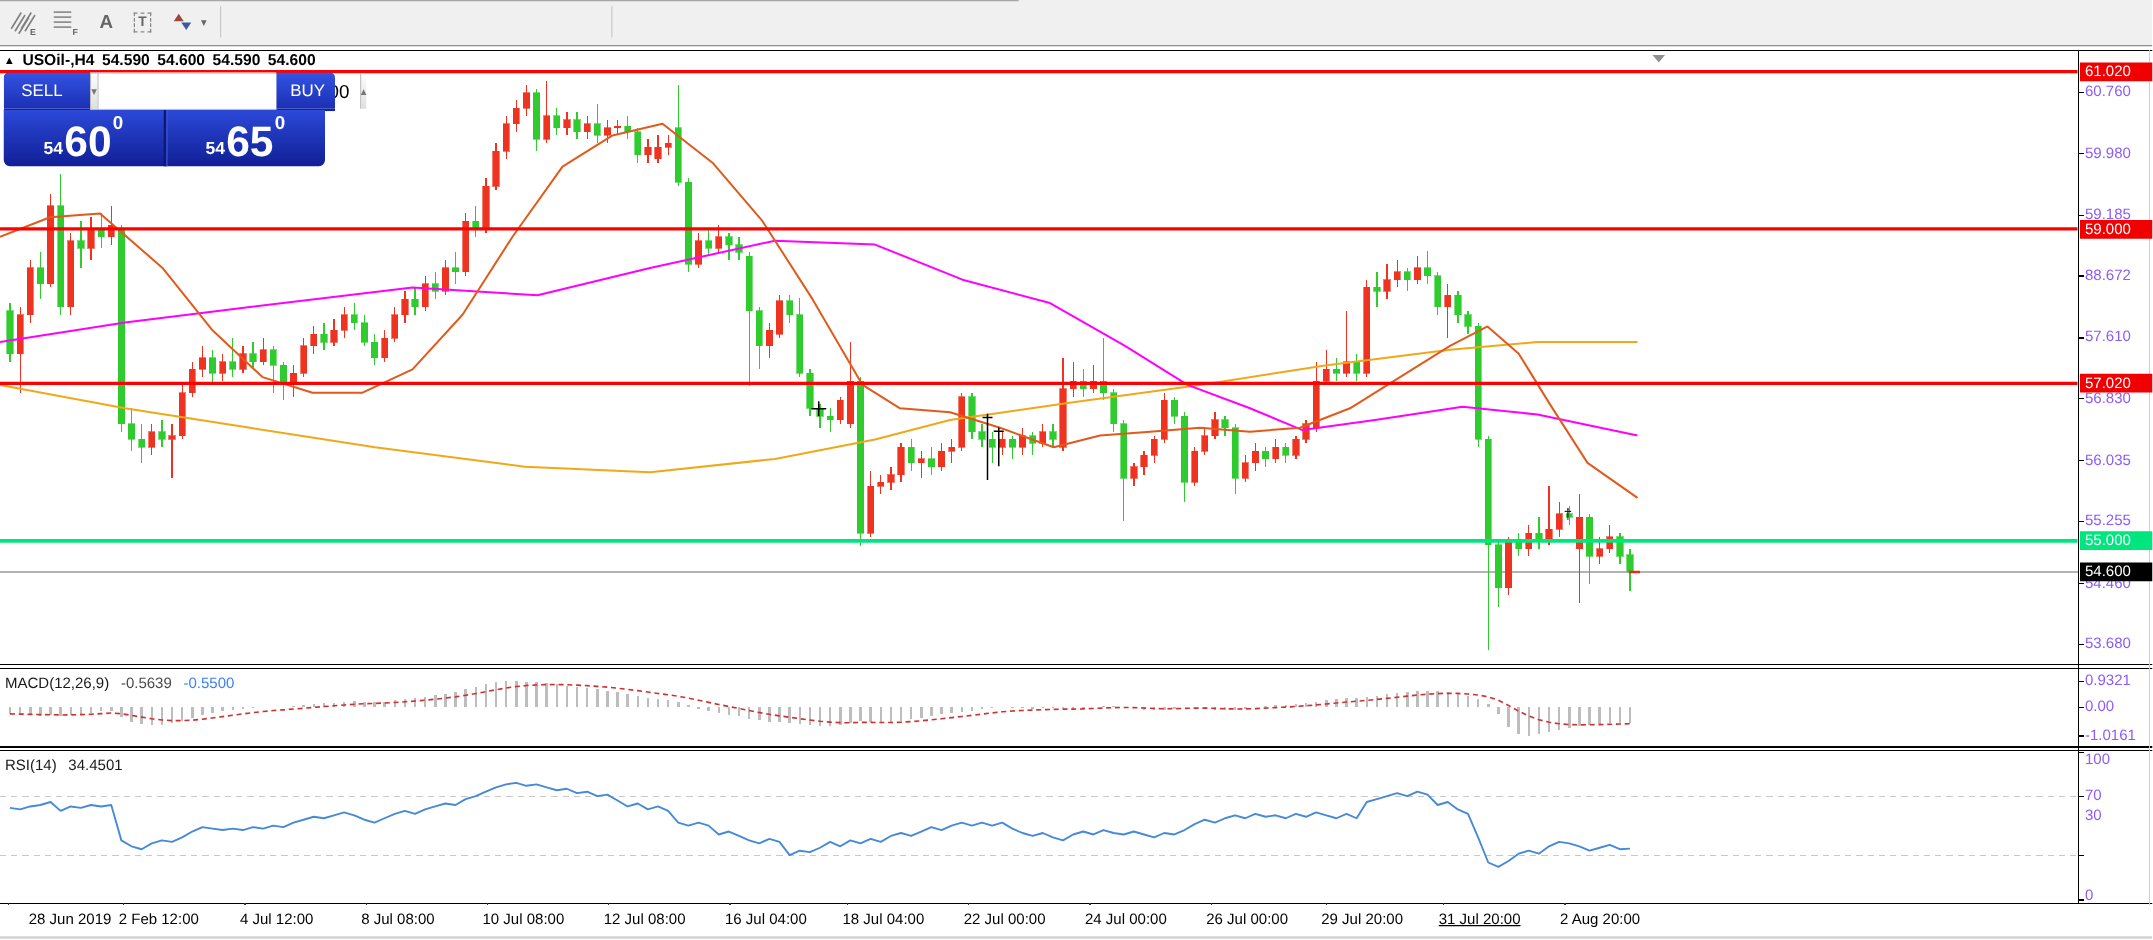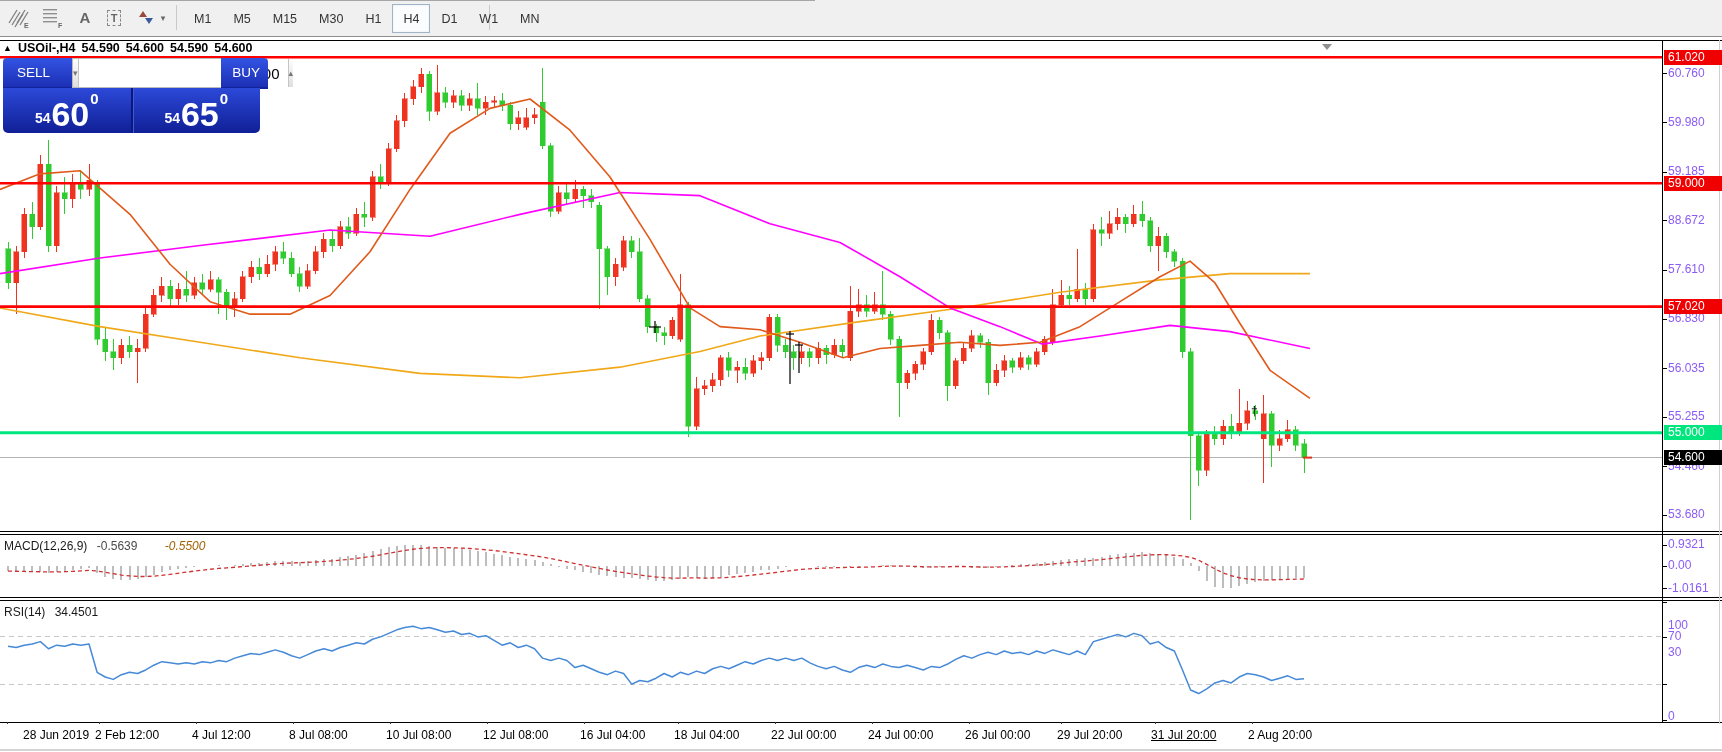--- a/index.html
+++ b/index.html
@@ -37,21 +37,21 @@
   .p-sup{font-size:15px;font-weight:700;align-self:flex-start;margin-top:2px;}
   
   #price-axis{position:absolute;left:1663px;top:36px;width:59px;height:690px;z-index:3;}
   .ax-lbl{position:absolute;left:5px;font-size:12px;color:#8b5cf6;white-space:nowrap;}
   .ax-badge{position:absolute;left:1px;width:56px;height:15px;font-size:12px;color:#fff;padding-left:4px;line-height:15px;white-space:nowrap;}
   #time-axis{position:absolute;left:0;top:724px;width:1722px;height:26px;z-index:3;background:#fff;}
   .t-lbl{position:absolute;top:4px;font-size:12px;color:#000;white-space:nowrap;}
   
   .ind-label{position:absolute;left:4px;font-size:12px;color:#1a1a1a;z-index:4;}
   .ind-label .v1{color:#4a4a4a;margin-left:6px;}
-  .ind-label .v2{color:#a16207;margin-left:24px;font-style:italic;}
+  .ind-label .v2{color:#3b82f6;margin-left:6px;}
   #chart-svg{position:absolute;left:0;top:0;z-index:1;}
   #bottom-line{position:absolute;left:0;top:749px;width:1722px;height:2px;background:#d4d4d4;z-index:4;}
 </style>
 </head>
 <body>
 
 <div id="app">
   <div id="top-line"></div>
 
   <svg id="chart-svg" width="1722" height="752">
@@ -630,31 +630,20 @@
       <span class="dashed-box">T</span>
     </div>
     <div class="toolbtn" style="left:132px;width:38px;">
       <svg width="22" height="20" viewBox="0 0 22 20">
         <path d="M6,3 L10,9 L2,9 Z" fill="#9a4a3a"></path>
         <path d="M12,16 L16,10 L8,10 Z" fill="#3a5a9a"></path>
       </svg>
       <span style="font-size:9px;color:#666;margin-left:2px;">▾</span>
     </div>
     <div class="tsep" style="left:176px;"></div>
-    <div id="tf-row">
-        <div class="tf-btn">M1</div>
-        <div class="tf-btn">M5</div>
-        <div class="tf-btn">M15</div>
-        <div class="tf-btn">M30</div>
-        <div class="tf-btn">H1</div>
-        <div class="tf-btn active">H4</div>
-        <div class="tf-btn">D1</div>
-        <div class="tf-btn">W1</div>
-        <div class="tf-btn">MN</div>
-      </div>
     <div class="tsep" style="left:489px;"></div>
   </div>
 
   <div id="symbol-bar">
     <span class="tri">▲</span>
     <b>USOil-,H4</b>
     <span>54.590</span>
     <span>54.600</span>
     <span>54.590</span>
     <span>54.600</span>
@@ -715,21 +704,21 @@
       <div class="ax-lbl" style="top: 422.827px;">54.460</div>
       <div class="ax-lbl" style="top: 471.472px;">53.680</div>
       <div class="ax-badge" style="top: 13.7128px; background: rgb(240, 0, 0);">61.020</div>
       <div class="ax-badge" style="top: 139.69px; background: rgb(240, 0, 0);">59.000</div>
       <div class="ax-badge" style="top: 263.173px; background: rgb(240, 0, 0);">57.020</div>
       <div class="ax-badge" style="top: 389.15px; background: rgb(0, 230, 126);">55.000</div>
       <div class="ax-badge" style="top: 414.096px; background: rgb(0, 0, 0);">54.600</div>
       <div class="ax-lbl" style="top: 501.028px; text-align: center;">0.9321</div>
       <div class="ax-lbl" style="top: 522px;">0.00</div>
       <div class="ax-lbl" style="top: 544.862px;">-1.0161</div>
-      <div class="ax-lbl" style="top: 563.5px; margin-top: 18px;">100</div>
+      <div class="ax-lbl" style="top: 563.5px;">100</div>
       <div class="ax-lbl" style="top: 593.4px;">70</div>
       <div class="ax-lbl" style="top: 609px;">30</div>
       <div class="ax-lbl" style="top: 672.5px;">0</div>
     </div>
   <div id="time-axis">
       <div class="t-lbl" style="left: 3px; margin-left: 20px;">28 Jun 2019</div>
       <div class="t-lbl" style="left: 95px;">2 Feb 12:00</div>
       <div class="t-lbl" style="left: 192px;">4 Jul 12:00</div>
       <div class="t-lbl" style="left: 289px;">8 Jul 08:00</div>
       <div class="t-lbl" style="left: 386px;">10 Jul 08:00</div>

